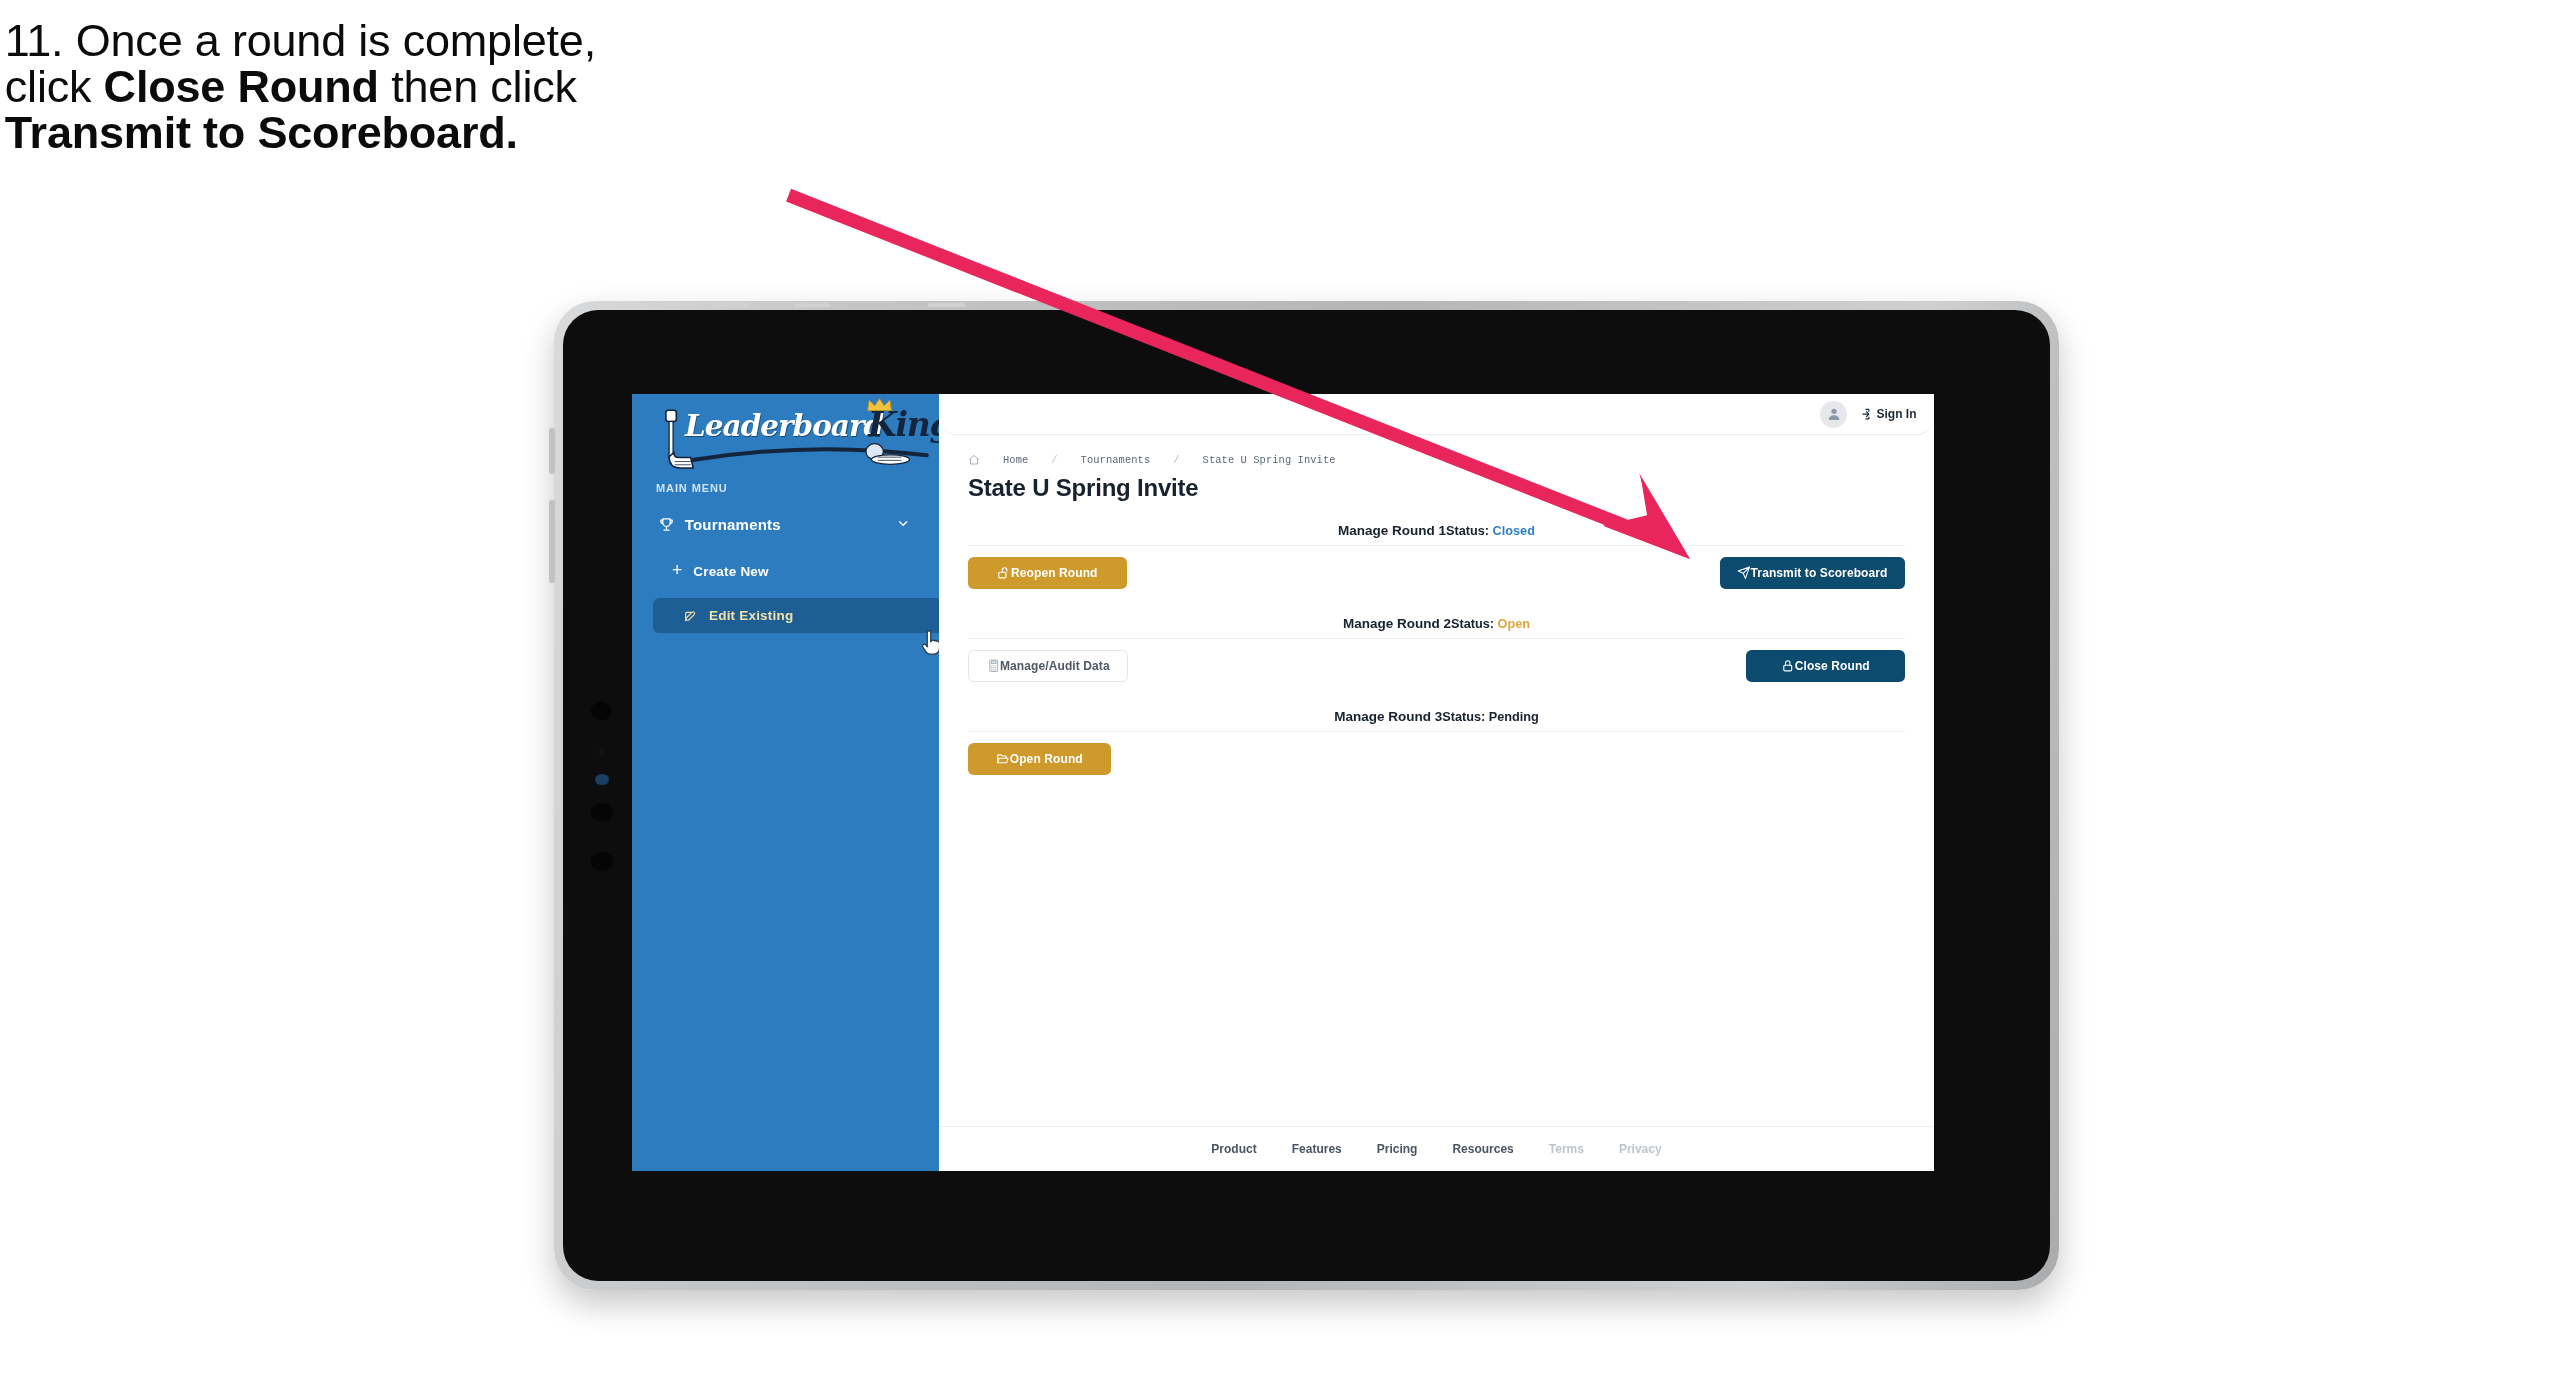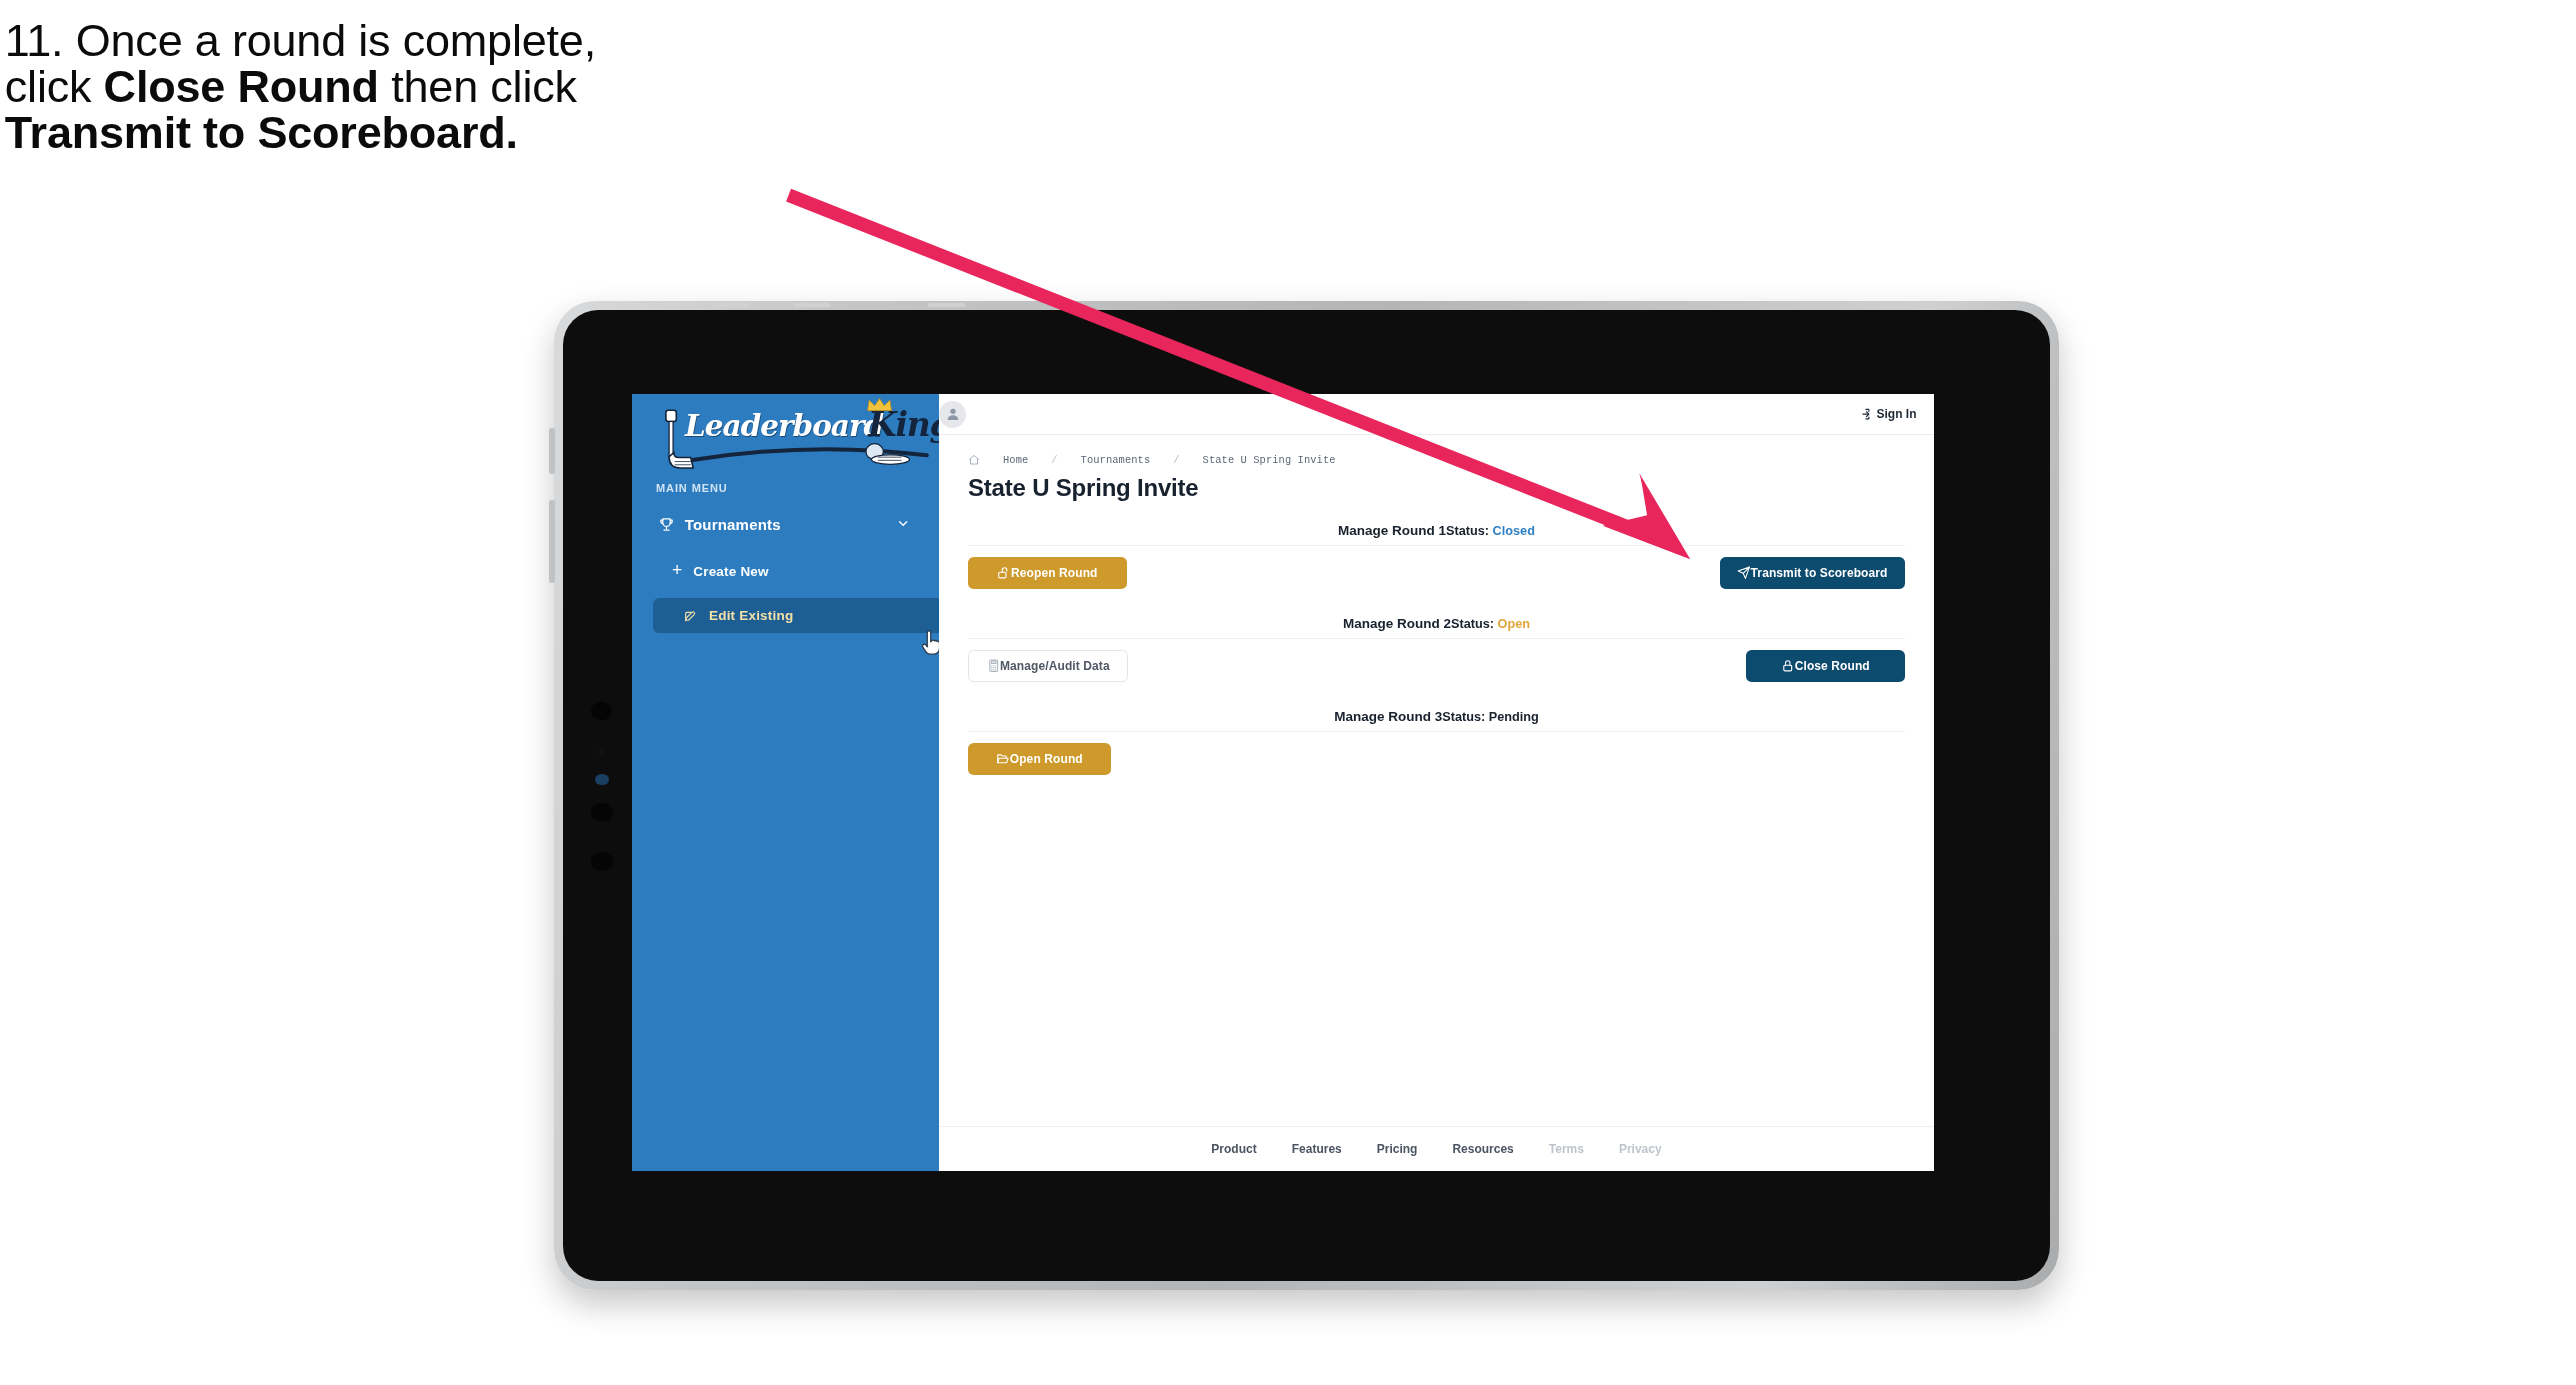--- a/index.html
+++ b/index.html
@@ -83,22 +83,22 @@
   }
   .nav-edit .nav-text { font-size: 13.5px; font-weight: 700; color: #f3e0a8; letter-spacing: 0.2px; }
   .plus-ico { font-size: 17.5px; color:#fff; font-weight: 400; margin-right: 11px; line-height: 1; }
 
   .cursor { position: absolute; left: 288px; top: 235px; width: 24px; height: 29px; }
 
   
   .main { position: absolute; left: 307px; top: 0; right: 0; bottom: 0; background:#fff; }
   .topbar {
     position: absolute; left: 0; top: 0; right: 0; height: 41px;
-    border-bottom: 0.8px solid #ececf0; display:flex; align-items:center; justify-content:space-between;
-    padding-right: 17.5px; gap: 9.6px;
+    border-bottom: 0.8px solid #ececf0; display:flex; align-items:center; justify-content:flex-end;
+    padding-right: 17.5px; gap: 9.6px; border-radius: 18px;
   }
   .avatar {
     width: 27px; height: 27px; border-radius: 50%; background:#e6e7eb;
     display:flex; align-items:center; justify-content:center;
   }
   .signin { display:flex; align-items:center; gap: 5.6px; }
   .signin-text { font-size: 12px; font-weight: 700; color:#1f2a37; }
 
   .content { position: absolute; left: 0; top: 41px; right: 0; bottom: 45px; padding: 19px 29px 0 29px; }
 

